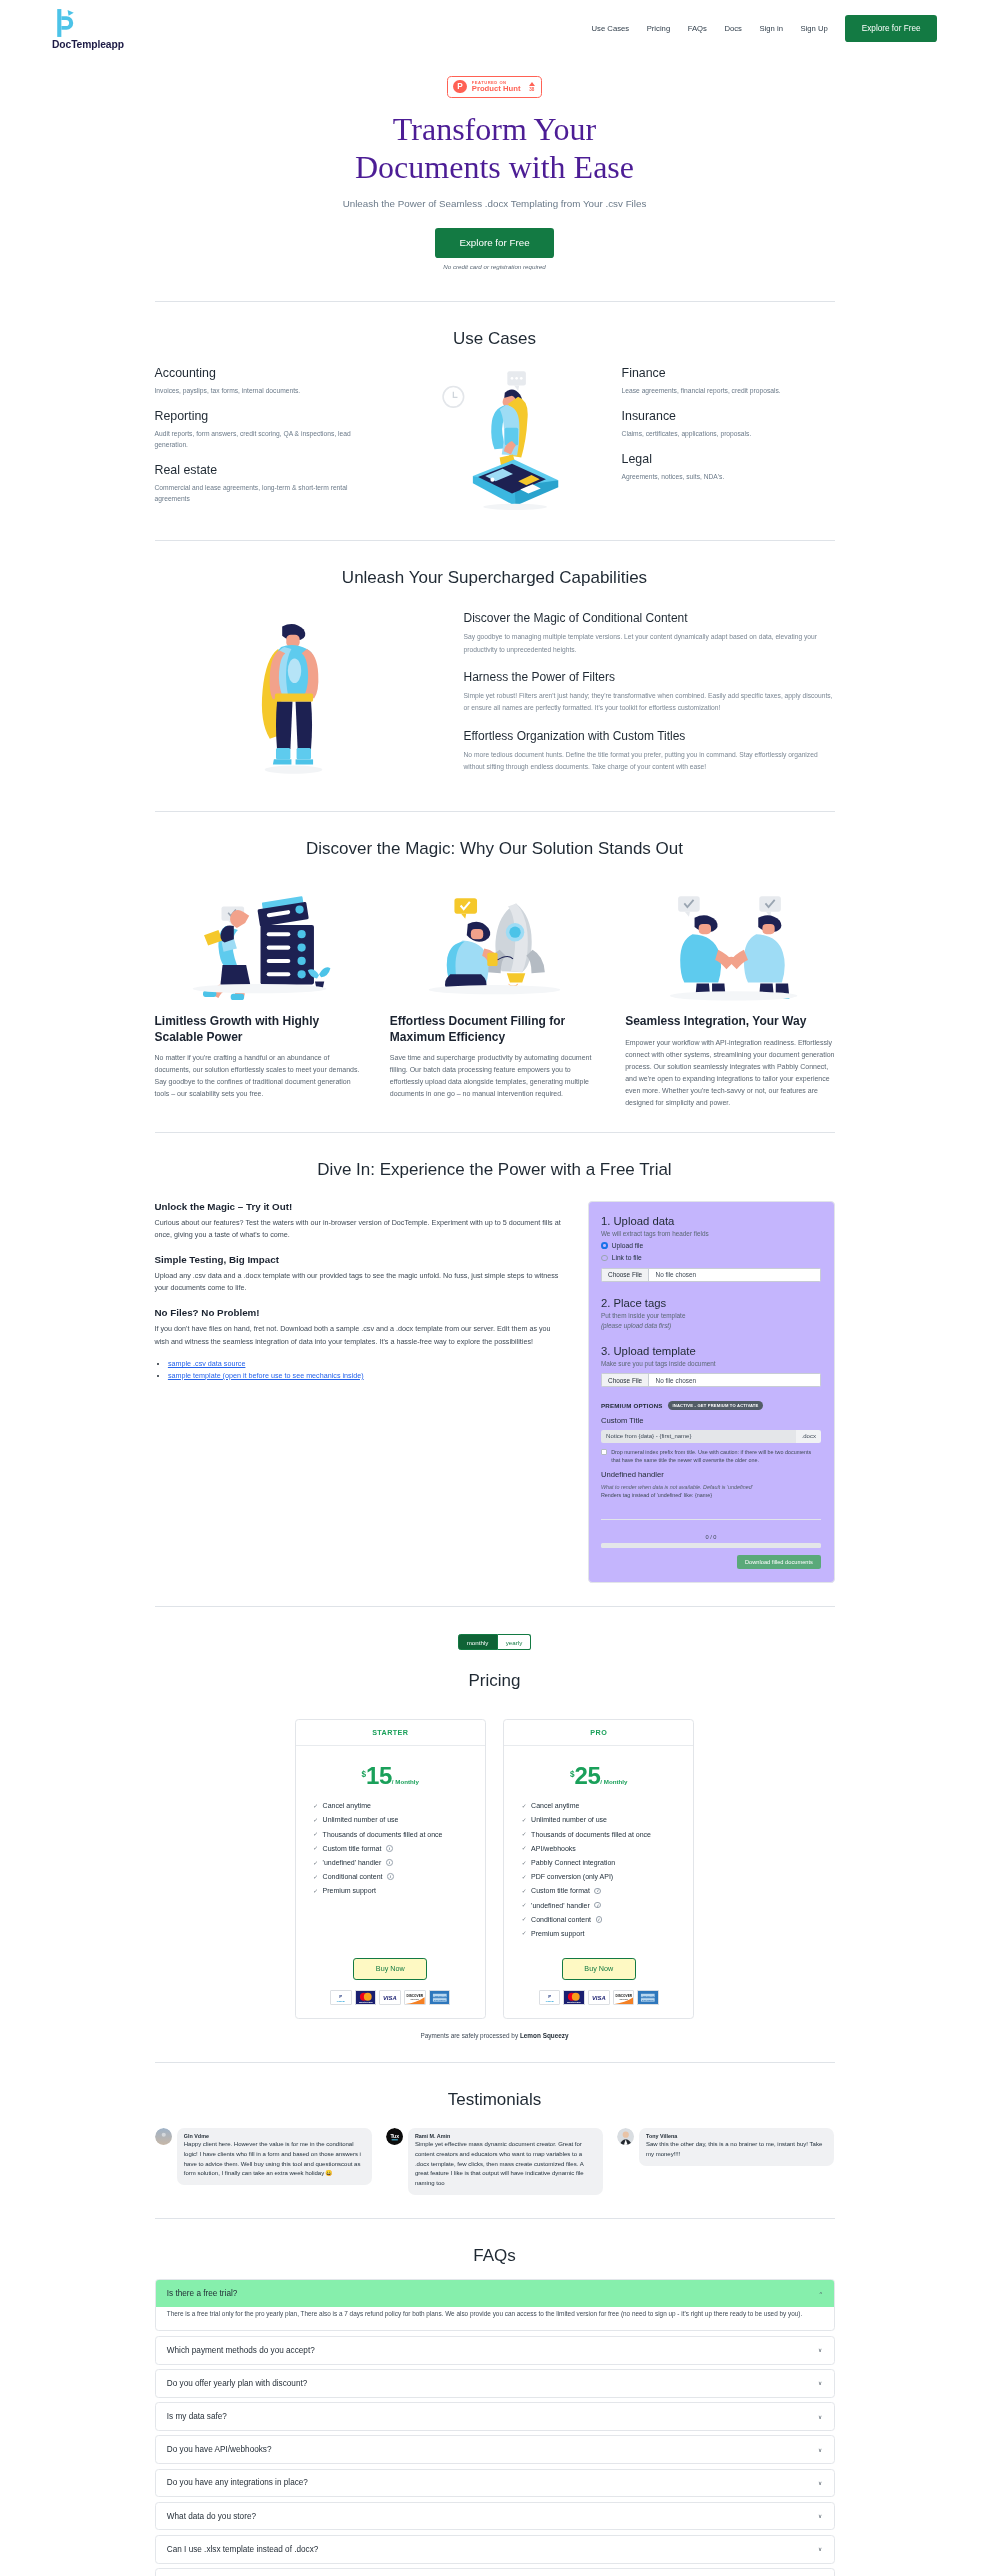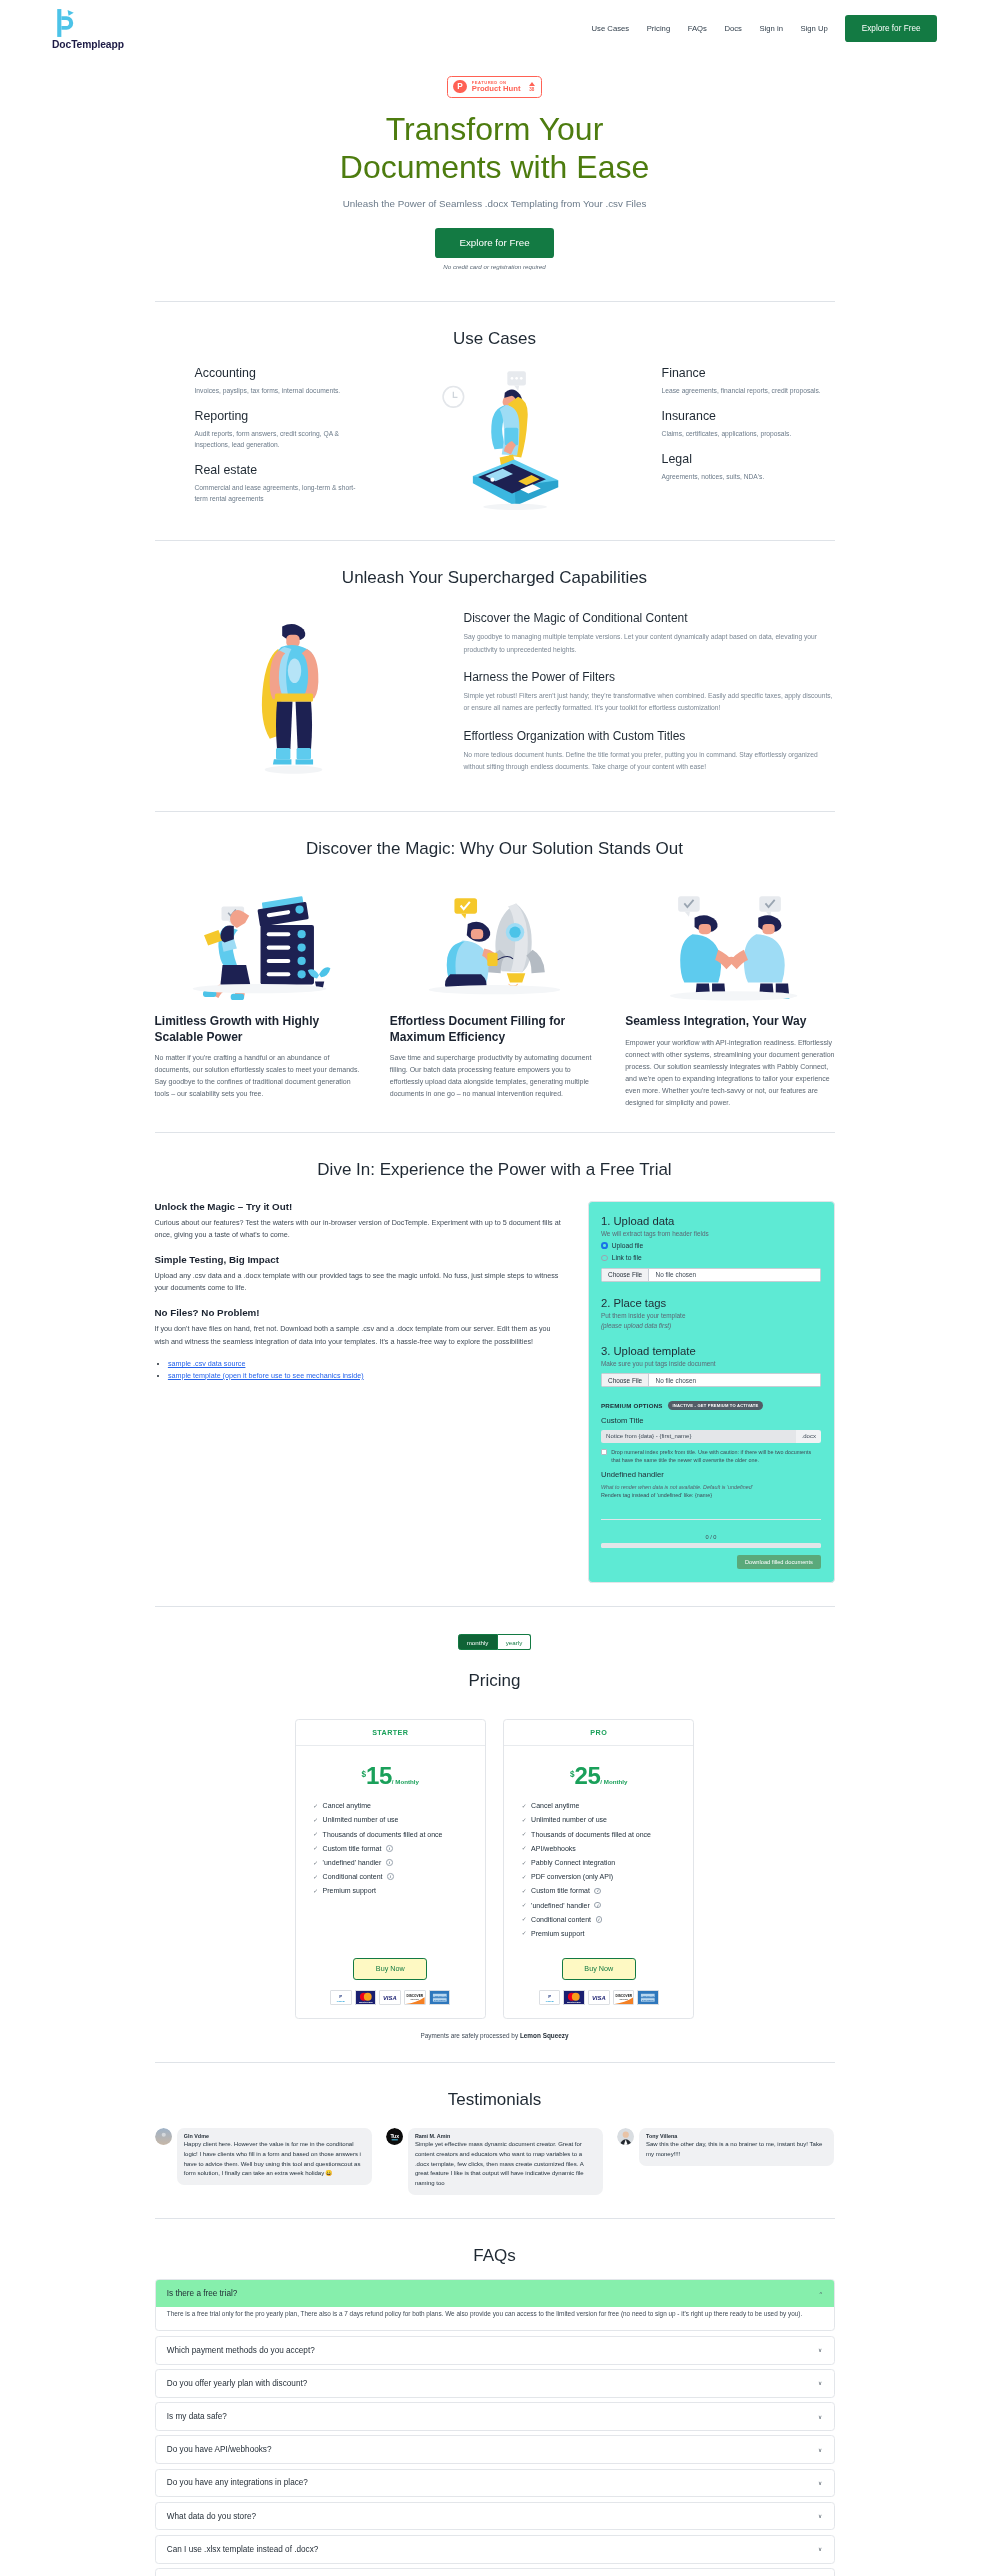--- a/index.html
+++ b/index.html
@@ -47,42 +47,42 @@
   .ph-name { font-size: 7.7px; font-weight: 700; color: #ff6154; }
   .ph-votes { text-align: center; margin-left: 3.1px; }
   .ph-arrow {
     width: 0; height: 0; margin: 0 auto 0.5px;
     border-left: 3.1px solid transparent; border-right: 3.1px solid transparent;
     border-bottom: 4.1px solid #ff6154;
   }
   .ph-count { font-size: 4.6px; font-weight: 700; color: #ff6154; }
 
   h1.hero-title {
-    font-size: 32px; font-weight: 400; line-height: 1.16; color: #4d7c0f;
-    margin: 13.4px auto 0; max-width: 464px;
+    font-size: 32px; font-weight: 400; line-height: 1.16; color: #4c1d95;
+    margin: 13.4px auto 0; max-width: 464px; font-family: Liberation Serif, serif;
   }
   .hero-sub { font-size: 9.8px; color: #6b7a89; margin-top: 12.4px; }
   .hero-cta { margin-top: 18.5px; }
   .btn-hero {
     background: #137a43; color: #fff; border: none; border-radius: 3.1px;
     padding: 9.8px 24px; font-size: 9.8px; cursor: pointer; font-family: inherit;
   }
   .hero-note { font-size: 6.2px; color: #5b6875; font-style: italic; margin-top: 4.6px; }
 
   hr.rule { border: none; border-top: 0.5px solid #dfe3e8; margin: 0; }
 
   
   .section { padding: 27px 0 23px; }
   h2.section-title { text-align: center; font-size: 17px; font-weight: 400; color: #1f2933; }
 
   
   .usecases { display: grid; grid-template-columns: 1fr 1fr 1fr; gap: 20.6px; margin-top: 17.5px; }
   .uc-col { }
   .uc-col.center { display: flex; align-items: flex-start; justify-content: center; }
-  .uc-item { margin-bottom: 13.4px; margin-left: 40px; }
+  .uc-item { margin-bottom: 13.4px; }
   .uc-h { font-size: 12.4px; font-weight: 400; color: #1f2933; }
   .uc-p { font-size: 6.7px; color: #6b7a89; margin-top: 4.6px; line-height: 1.65; }
 
   
   .caps { display: grid; grid-template-columns: 278px 1fr; gap: 31px; margin-top: 23px; align-items: start; }
   .cap-item { margin-bottom: 14.4px; }
   .cap-h { font-size: 12px; font-weight: 400; color: #1f2933; }
   .cap-p { font-size: 6.7px; color: #7b8794; margin-top: 5.7px; line-height: 1.85; }
 
   
@@ -95,21 +95,21 @@
   .trial { display: grid; grid-template-columns: 1fr 247px; gap: 23px; margin-top: 20.6px; align-items: start; }
   .trial-h { font-size: 9.8px; font-weight: 700; color: #1b2330; margin-top: 12.4px; }
   .trial-h:first-child { margin-top: 0; }
   .trial-p { font-size: 7.2px; color: #3f4a56; margin-top: 5.2px; line-height: 1.72; }
   .trial-links { margin: 11.3px 0 0 13.4px; }
   .trial-links li { font-size: 7.2px; margin-bottom: 2.6px; }
   .trial-links a { color: #2563eb; }
 
   .form-card {
     border: 0.5px solid #e2e5e9; border-radius: 4.1px; padding: 13.4px 12.4px;
-    background: #5eead4;
+    background: #c4b5fd;
   }
   .form-step-h { font-size: 11.3px; font-weight: 400; color: #1f2933; }
   .form-step-sub { font-size: 6.4px; color: #5b6875; margin-top: 3.1px; }
   .form-step-sub.italic { font-style: italic; }
   .radio-row { display: flex; align-items: center; gap: 4.1px; margin-top: 5.2px; font-size: 6.7px; color: #22303c; }
   .radio {
     width: 6.7px; height: 6.7px; border-radius: 50%; border: 0.8px solid #9aa5b1; flex: 0 0 auto;
   }
   .radio.on { border: 2.1px solid #1a73e8; }
   .filebox { display: flex; margin-top: 6.2px; border: 0.5px solid #c8cdd4; border-radius: 1.5px; overflow: hidden; background: #fff; }

